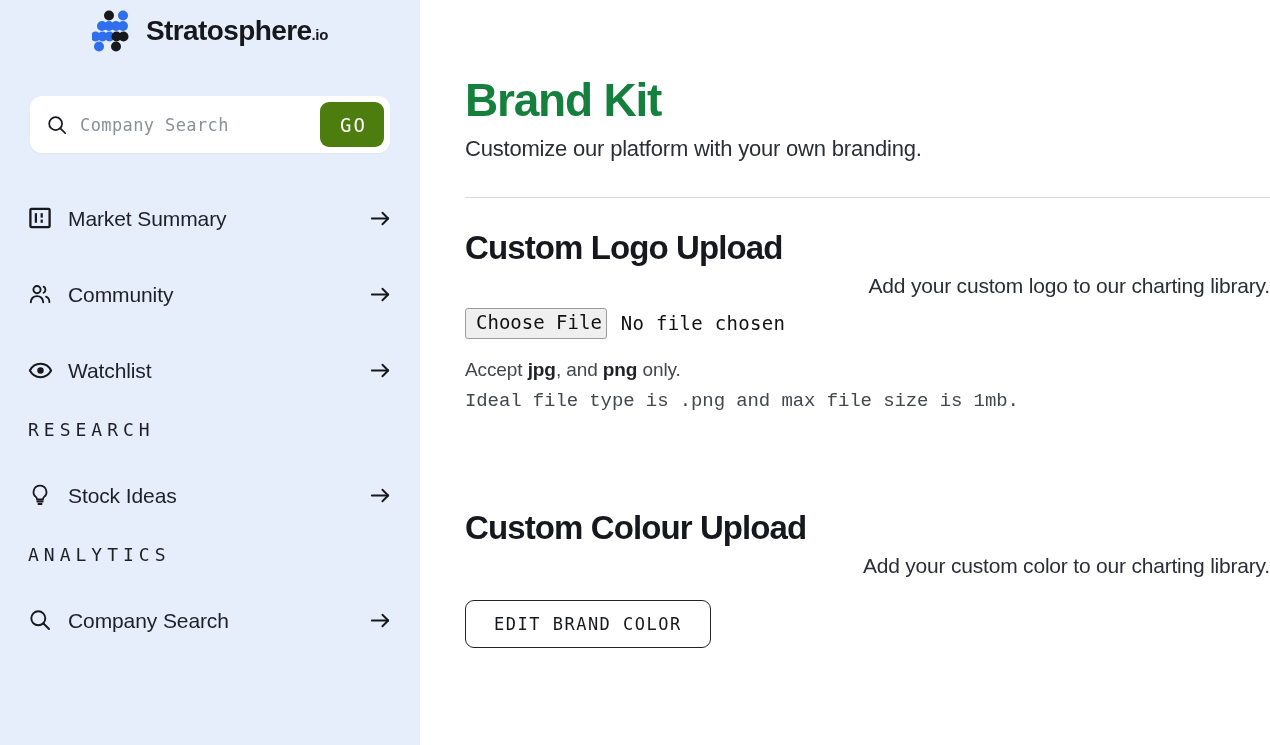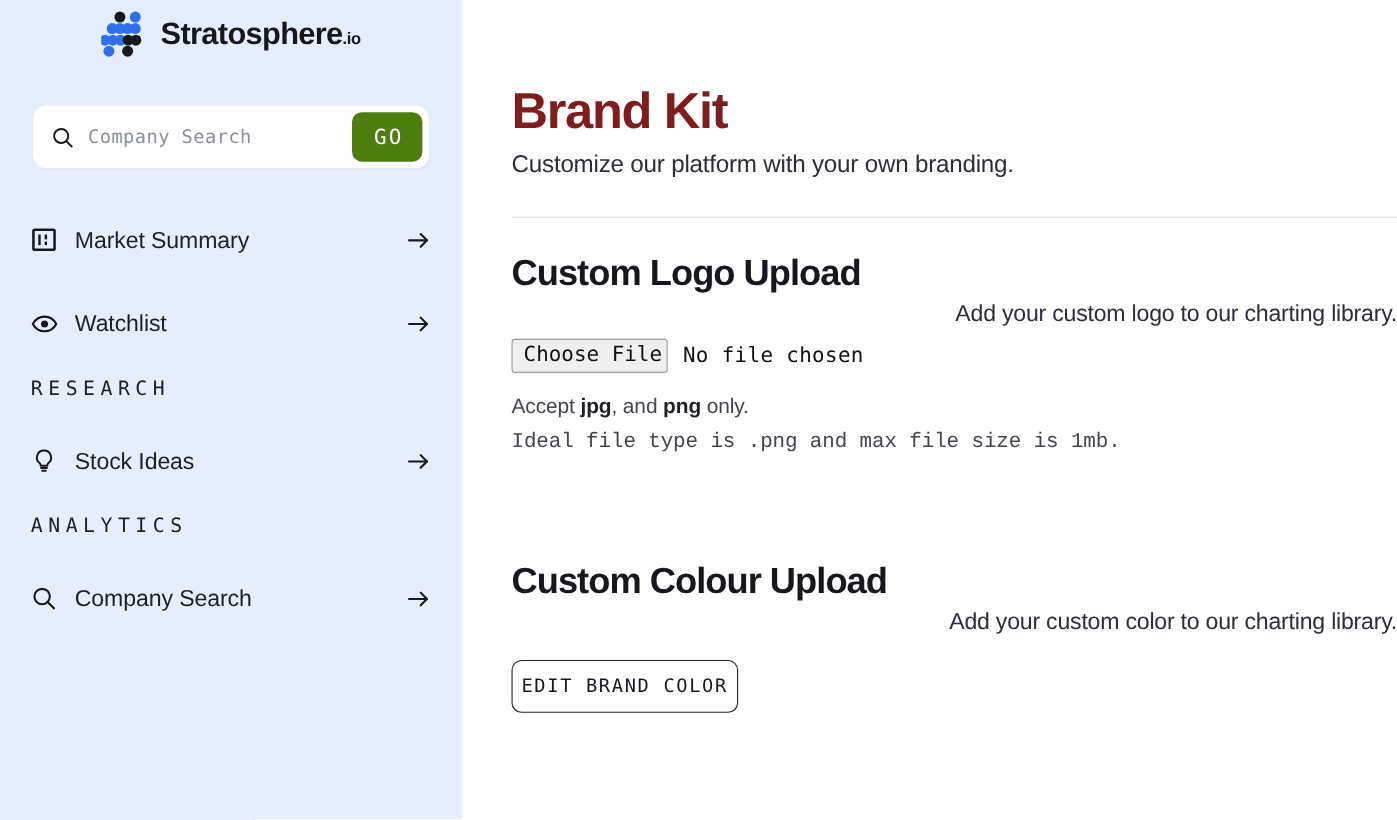--- a/index.html
+++ b/index.html
@@ -136,21 +136,21 @@
     flex: 1 1 auto;
     height: 745px;
     background: #ffffff;
     padding: 76px 0 0 45px;
     overflow: hidden;
   }
 
   .page-title {
     font-size: 46px;
     font-weight: 700;
-    color: #7f1d1d;
+    color: #15803d;
     letter-spacing: -1.2px;
     line-height: 1.08;
   }
   .page-subtitle {
     font-size: 22px;
     color: #2b2e36;
     margin-top: 10px;
     letter-spacing: -0.2px;
   }
 
@@ -209,21 +209,21 @@
   .hint b { font-weight: 700; color: #1d2026; }
 
   .spacer-lg { height: 66px; }
 
   .outline-btn {
     margin-top: 22px;
     display: inline-flex;
     align-items: center;
     justify-content: center;
     height: 48px;
-    padding: 0 8px;
+    padding: 0 28px;
     border: 1px solid #222428;
     border-radius: 9px;
     background: #ffffff;
     font-family: "DejaVu Sans Mono", monospace;
     font-size: 17px;
     letter-spacing: 1.5px;
     color: #16181d;
     cursor: pointer;
   }
 </style>
@@ -282,20 +282,37 @@
         </span>
         <span class="nav-label">Market Summary</span>
         <span class="nav-arrow">
           <svg width="23" height="23" viewBox="0 0 24 24" fill="none">
             <line x1="3" y1="12" x2="20" y2="12" stroke="#17181c" stroke-width="2" stroke-linecap="round"></line>
             <polyline points="14,6 20,12 14,18" stroke="#17181c" stroke-width="2" stroke-linecap="round" stroke-linejoin="round" fill="none"></polyline>
           </svg>
         </span>
       </div>
 
+      <div class="nav-item">
+        <span class="nav-icon">
+          <svg width="24" height="24" viewBox="0 0 24 24" fill="none">
+            <circle cx="9" cy="7.6" r="3.6" stroke="#17181c" stroke-width="1.9"></circle>
+            <path d="M2.8 20.2c0-3.6 2.8-6.1 6.2-6.1s6.2 2.5 6.2 6.1" stroke="#17181c" stroke-width="1.9" stroke-linecap="round"></path>
+            <path d="M15.6 4.6a3.5 3.5 0 0 1 0 6.2" stroke="#17181c" stroke-width="1.8" stroke-linecap="round"></path>
+            <path d="M18 14.6c2.1.7 3.4 2.6 3.4 5.6" stroke="#17181c" stroke-width="1.8" stroke-linecap="round"></path>
+          </svg>
+        </span>
+        <span class="nav-label">Community</span>
+        <span class="nav-arrow">
+          <svg width="23" height="23" viewBox="0 0 24 24" fill="none">
+            <line x1="3" y1="12" x2="20" y2="12" stroke="#17181c" stroke-width="2" stroke-linecap="round"></line>
+            <polyline points="14,6 20,12 14,18" stroke="#17181c" stroke-width="2" stroke-linecap="round" stroke-linejoin="round" fill="none"></polyline>
+          </svg>
+        </span>
+      </div>
 
       <div class="nav-item">
         <span class="nav-icon">
           <svg width="25" height="25" viewBox="0 0 24 24" fill="none">
             <path d="M1.8 12C4 7.8 7.8 5.6 12 5.6S20 7.8 22.2 12c-2.2 4.2-6 6.4-10.2 6.4S4 16.2 1.8 12Z" stroke="#17181c" stroke-width="1.9" stroke-linejoin="round"></path>
             <circle cx="12" cy="12" r="3.1" fill="#17181c"></circle>
           </svg>
         </span>
         <span class="nav-label">Watchlist</span>
         <span class="nav-arrow">

